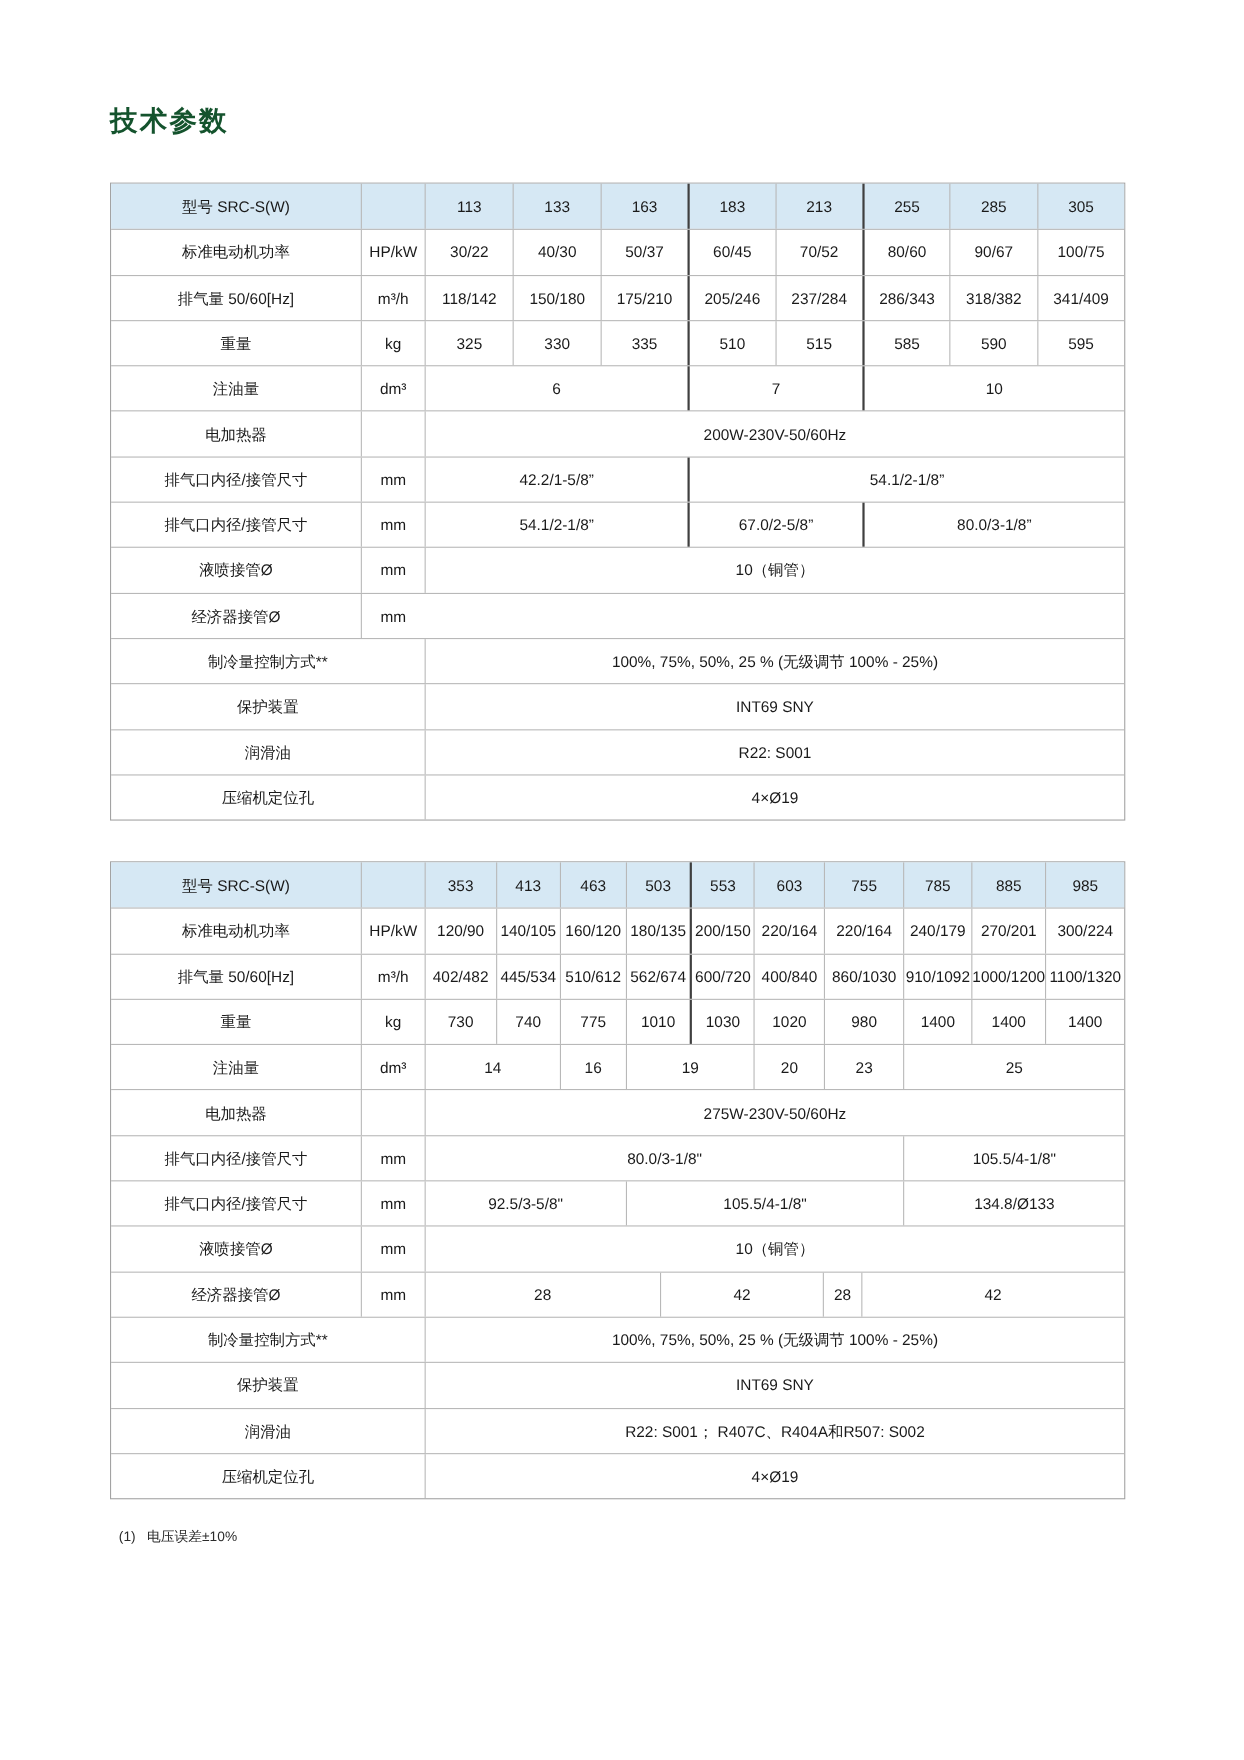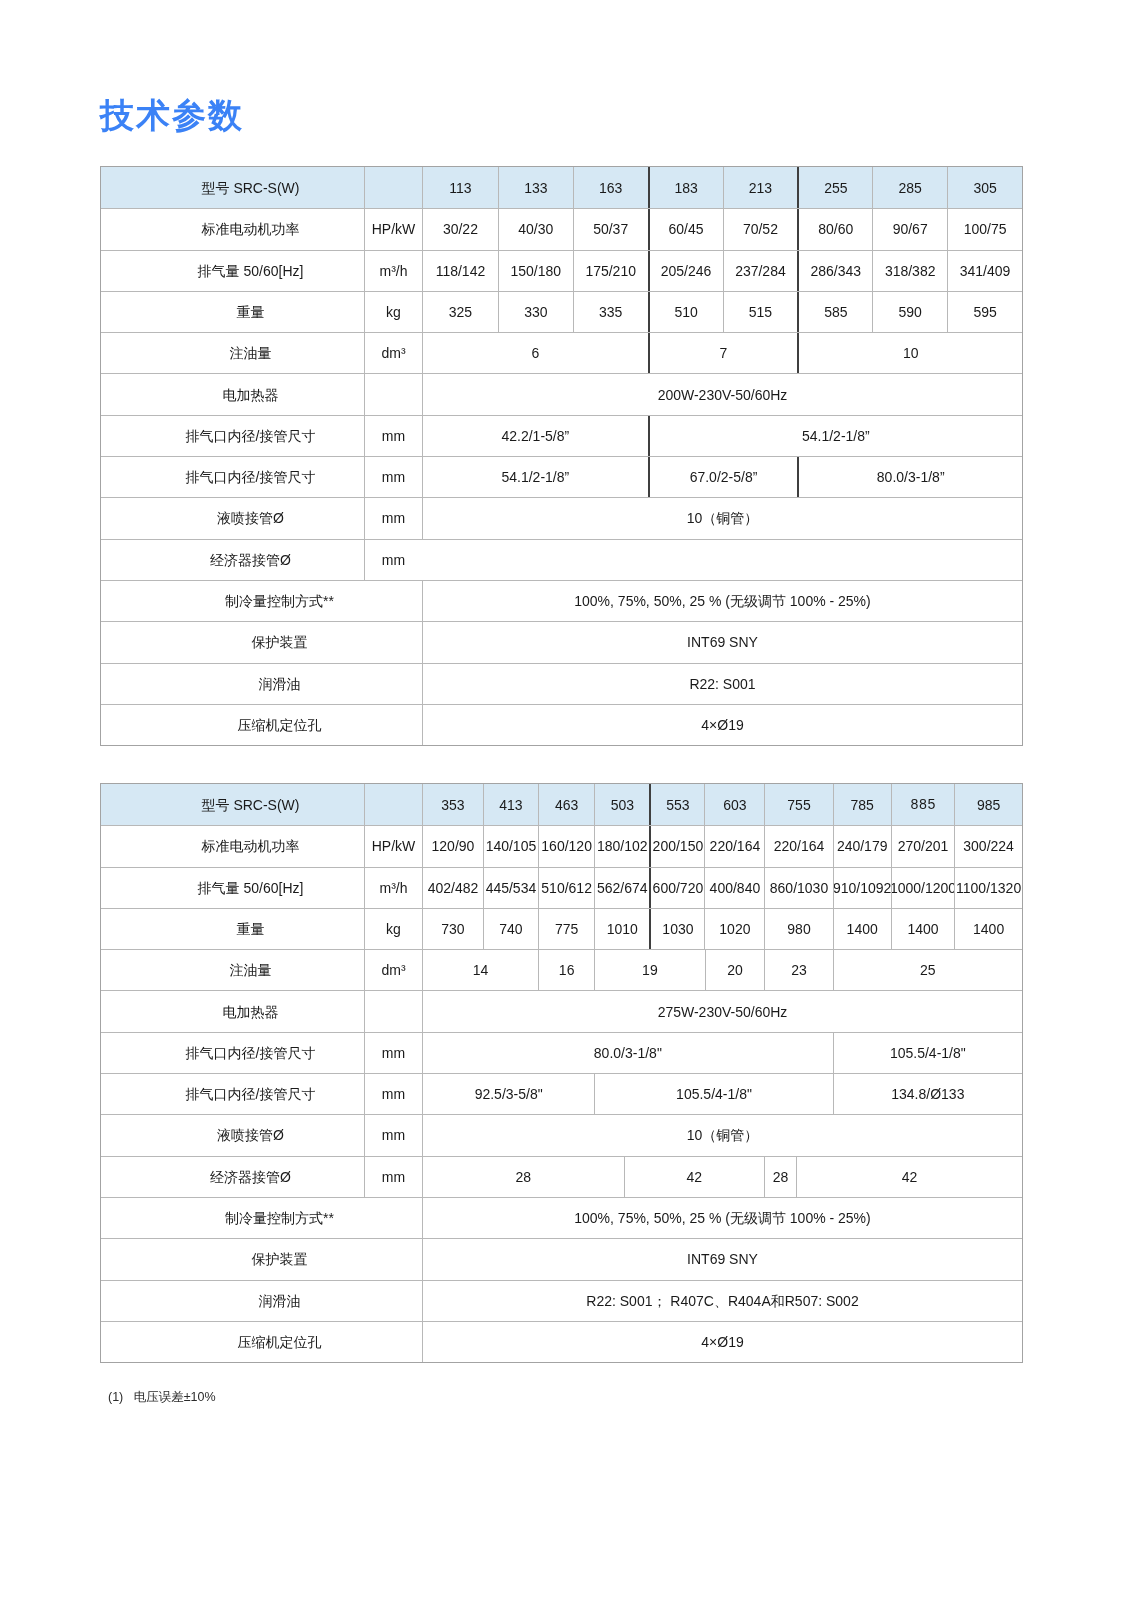--- a/index.html
+++ b/index.html
@@ -9,39 +9,38 @@
     position: relative;
     width: 1131px;
     height: 1600px;
     background: #ffffff;
     overflow: hidden;
   }
   .page-title {
     position: absolute;
     left: 100px;
     top: 93px;
-    font-size: 34px;
+    font-size: 25px;
     font-weight: 600;
     letter-spacing: 2px;
-    color: #3b82f6;
+    color: #14532d;
   }
   .ttable {
     position: absolute;
     left: 100px;
     width: 923px;
     border: 1px solid #a3a3a3;
     background: #ffffff;
   }
   #table1 { top: 166px; }
   #table2 { top: 783px; }
   .trow {
     display: flex;
     height: 41.3px;
     align-items: stretch;
-    padding-left: 36px;
   }
   .trow + .trow { border-top: 1px solid #b8b8b8; }
   .trow.thead { background: #d6e8f4; }
   .tcell {
     display: flex;
     align-items: center;
     justify-content: center;
     text-align: center;
     font-size: 14px;
     line-height: 1.15;
@@ -201,32 +200,32 @@
         <div class="tcell ucell"></div>
         <div class="tdata">
           <div class="tcell dcell" style="flex: 0 0 10%;">353</div>
           <div class="tcell dcell bl" style="flex: 0 0 9.2%;">413</div>
           <div class="tcell dcell bl" style="flex: 0 0 9.4%;">463</div>
           <div class="tcell dcell bl" style="flex: 0 0 9.2%;">503</div>
           <div class="tcell dcell bl-dark" style="flex: 0 0 9.2%;">553</div>
           <div class="tcell dcell bl" style="flex: 0 0 10%;">603</div>
           <div class="tcell dcell bl" style="flex: 0 0 11.4%;">755</div>
           <div class="tcell dcell bl" style="flex: 0 0 9.7%;">785</div>
-          <div class="tcell dcell bl" style="flex: 0 0 10.6%; font-family: Liberation Mono, monospace;">885</div>
+          <div class="tcell dcell bl" style="flex: 0 0 10.6%;">885</div>
           <div class="tcell dcell bl" style="flex: 1 1 11.3%;">985</div>
         </div>
       </div>
       <div class="trow">
         <div class="tcell lcell">标准电动机功率</div>
         <div class="tcell ucell">HP/kW</div>
         <div class="tdata">
           <div class="tcell dcell" style="flex: 0 0 10%;">120/90</div>
           <div class="tcell dcell bl" style="flex: 0 0 9.2%;">140/105</div>
           <div class="tcell dcell bl" style="flex: 0 0 9.4%;">160/120</div>
-          <div class="tcell dcell bl" style="flex: 0 0 9.2%;">180/102</div>
+          <div class="tcell dcell bl" style="flex: 0 0 9.2%;">180/135</div>
           <div class="tcell dcell bl-dark" style="flex: 0 0 9.2%;">200/150</div>
           <div class="tcell dcell bl" style="flex: 0 0 10%;">220/164</div>
           <div class="tcell dcell bl" style="flex: 0 0 11.4%;">220/164</div>
           <div class="tcell dcell bl" style="flex: 0 0 9.7%;">240/179</div>
           <div class="tcell dcell bl" style="flex: 0 0 10.6%;">270/201</div>
           <div class="tcell dcell bl" style="flex: 1 1 11.3%;">300/224</div>
         </div>
       </div>
       <div class="trow">
         <div class="tcell lcell">排气量 50/60[Hz]</div>

